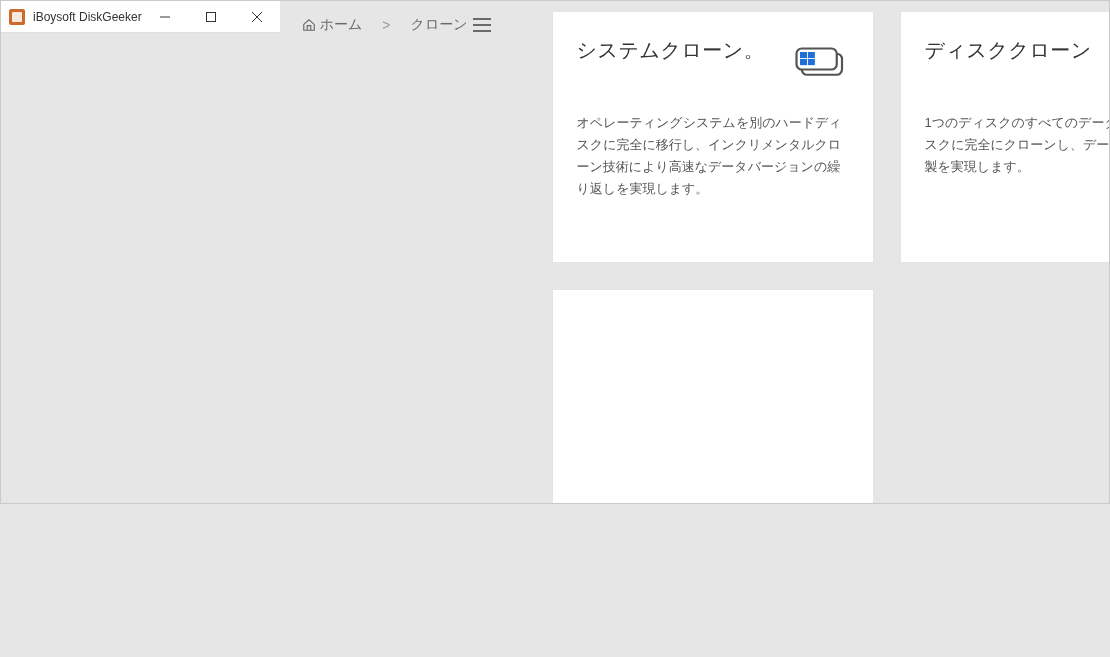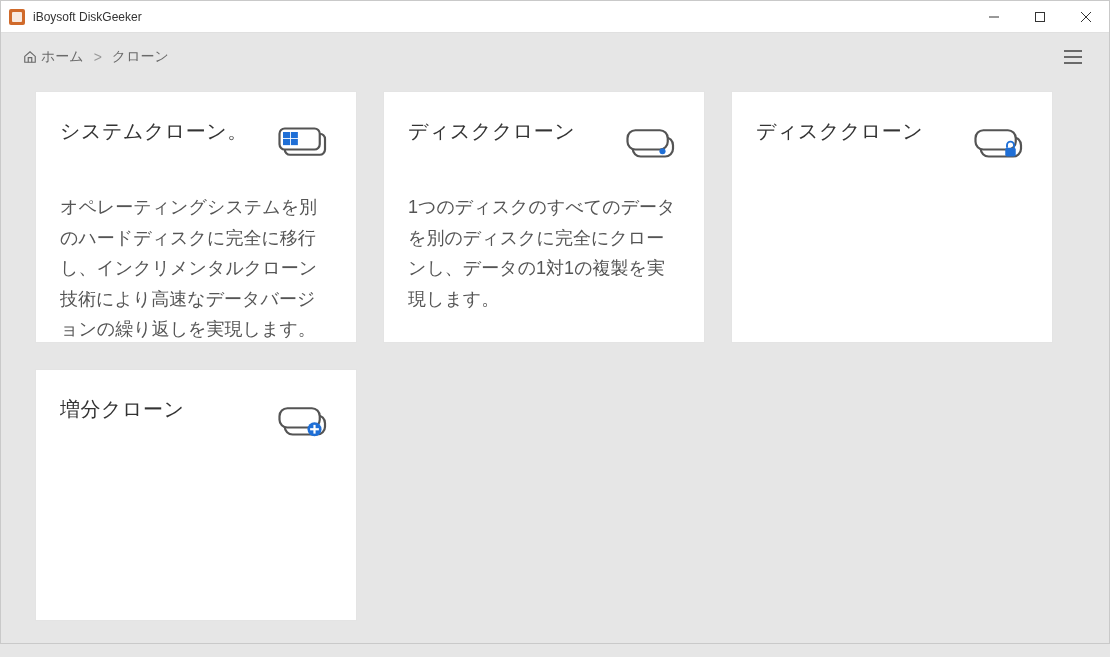--- a/index.html
+++ b/index.html
@@ -1,36 +1,36 @@
 <!DOCTYPE html>
 <html><head>
 <meta charset="utf-8">
 <style>
   * { box-sizing: border-box; margin: 0; padding: 0; }
   html, body { width: 1110px; height: 657px; font-family: "Yu Gothic UI", "Meiryo", "Segoe UI", Arial, sans-serif; background: #e6e6e6; overflow: hidden; }
-  .window { width: 1110px; height: 644px; background: #e6e6e6; border: 1px solid #c9c9c9; display: flex; flex-direction: column; }
+  .window { width: 1110px; height: 504px; background: #e6e6e6; border: 1px solid #c9c9c9; display: flex; }
   .titlebar { height: 32px; background: #fff; display: flex; align-items: center; padding-left: 8px; border-bottom: 1px solid #e0e0e0; }
   .titlebar .app-icon { width: 16px; height: 16px; margin-right: 8px; display: inline-flex; }
   .titlebar .title { font-size: 12px; color: #333; flex: 1; }
   .win-controls { display: flex; height: 100%; }
   .win-btn { width: 46px; height: 100%; display: flex; align-items: center; justify-content: center; color: #333; font-family: "Segoe UI Symbol", Arial; }
   .topbar { height: 48px; background: #e6e6e6; display: flex; align-items: center; padding: 0 22px; }
-  .breadcrumb { display: flex; align-items: center; color: #6a6a6a; font-size: 14px; gap: 10px; }
+  .breadcrumb { display: flex; align-items: center; color: #6a6a6a; font-size: 14px; gap: 20px; }
   .breadcrumb .home { display: inline-flex; align-items: center; gap: 4px; }
   .breadcrumb .sep { color: #9a9a9a; }
   .hamburger { margin-left: auto; width: 28px; height: 28px; display: flex; flex-direction: column; justify-content: center; gap: 4px; align-items: center; }
   .hamburger span { display: block; width: 18px; height: 2px; background: #6a6a6a; }
   .content { flex: 1; padding: 10px 34px 24px 34px; overflow: auto; }
   .grid { display: grid; grid-template-columns: repeat(3, 322px); gap: 26px; }
   .card { background: #fff; border: 1px solid #e4e4e4; padding: 26px 24px 24px 24px; height: 252px; position: relative; }
   .card.highlight { border: 3px solid #ff2a2a; }
   .card-head { display: flex; align-items: flex-start; gap: 12px; margin-bottom: 18px; }
-  .card-title { font-size: 20px; font-weight: 400; color: #333; line-height: 1.35; flex: 1; letter-spacing: 0.5px; }
+  .card-title { font-size: 20px; font-weight: 400; color: #333; line-height: 1.35; flex: 1; letter-spacing: 0.5px; font-family: Liberation Mono, monospace; }
   .card-icon { width: 56px; height: 56px; flex-shrink: 0; display: flex; align-items: center; justify-content: center; }
-  .card-desc { font-size: 18px; color: #555; line-height: 1.7; }
+  .card-desc { font-size: 13px; color: #555; line-height: 1.7; }
   svg { display: block; }
 </style>
 </head>
 <body>
 
 <div class="window">
 
   <div class="titlebar">
     <span class="app-icon">
       <svg viewBox="0 0 16 16">
@@ -123,30 +123,18 @@
               <rect x="10" y="14" width="46" height="22" rx="9" fill="#fff" stroke="#545454" stroke-width="2.5"></rect>
               <rect x="4" y="6" width="46" height="22" rx="9" fill="#fff" stroke="#545454" stroke-width="2.5"></rect>
               <rect x="38" y="26" width="12" height="10" rx="2" fill="#1f6fd6"></rect>
               <path d="M40 26 v-3 a4 4 0 0 1 8 0 v3" fill="none" stroke="#1f6fd6" stroke-width="2.2"></path>
             </svg>
           </div>
         </div>
       </div>
 
       <div class="card">
-        <div class="card-head">
-          <div class="card-title">増分クローン</div>
-          <div class="card-icon">
-            <svg viewBox="0 0 64 48" width="56" height="48">
-              <rect x="10" y="14" width="46" height="22" rx="9" fill="#fff" stroke="#545454" stroke-width="2.5"></rect>
-              <rect x="4" y="6" width="46" height="22" rx="9" fill="#fff" stroke="#545454" stroke-width="2.5"></rect>
-              <circle cx="44" cy="30" r="8" fill="#1f6fd6"></circle>
-              <line x1="44" y1="25" x2="44" y2="35" stroke="#fff" stroke-width="2.5"></line>
-              <line x1="39" y1="30" x2="49" y2="30" stroke="#fff" stroke-width="2.5"></line>
-            </svg>
-          </div>
-        </div>
       </div>
 
     </div>
   </div>
 
 </div>
 
 </body></html>

